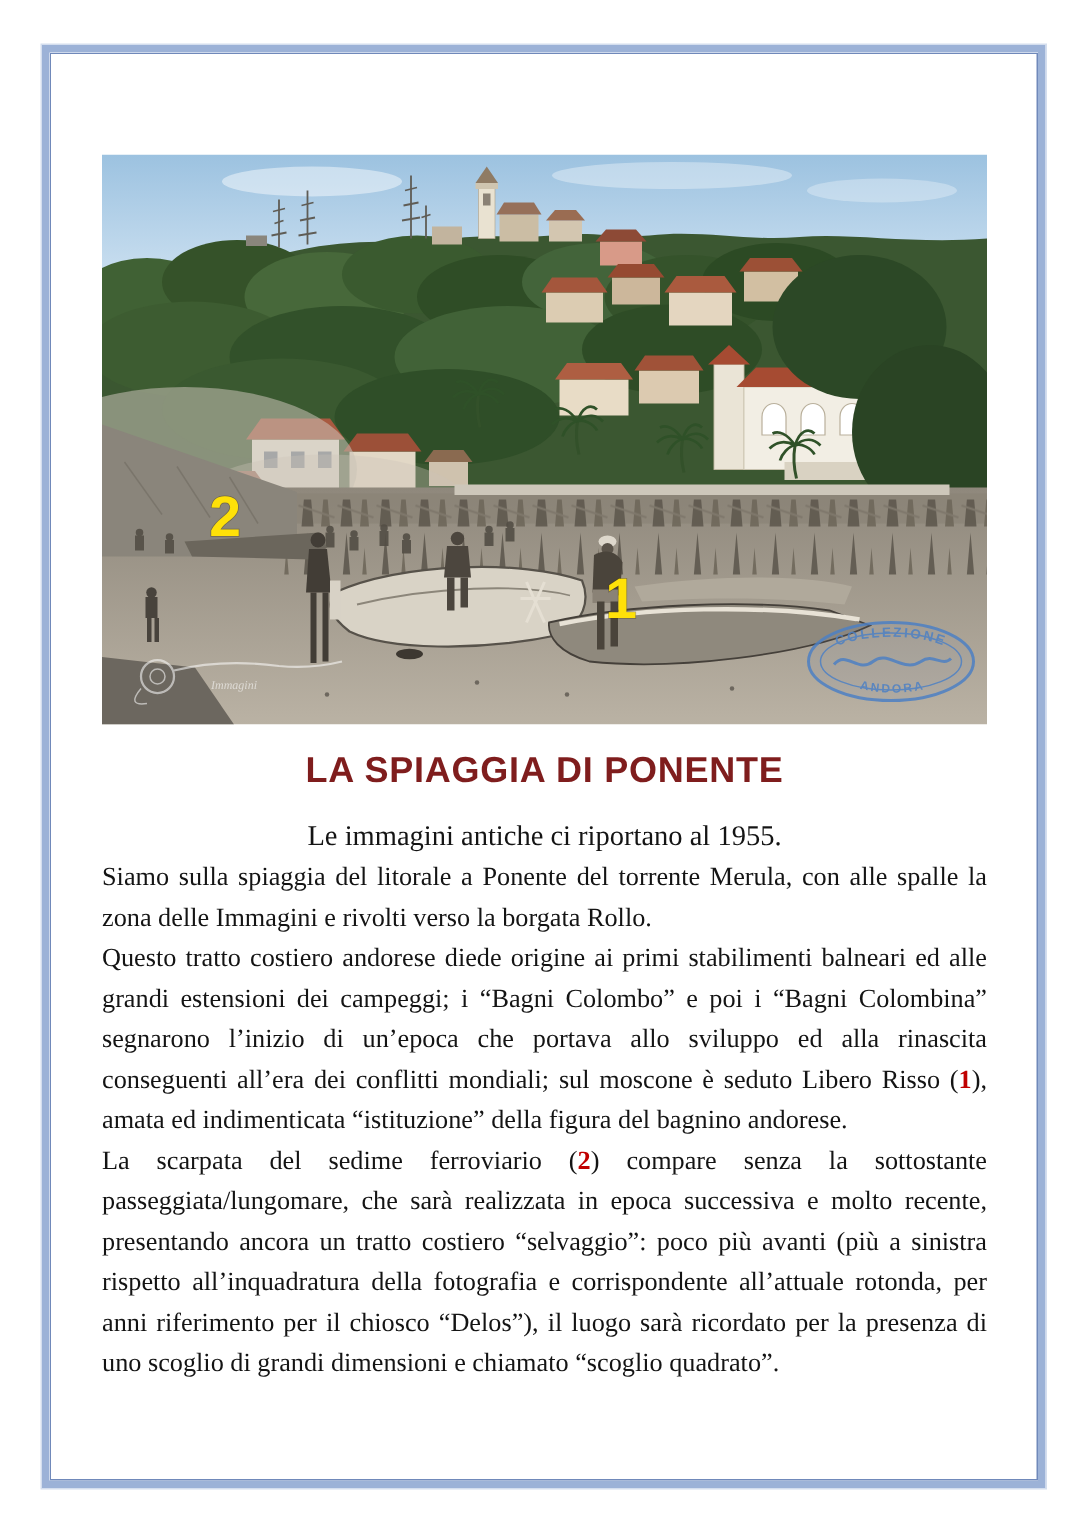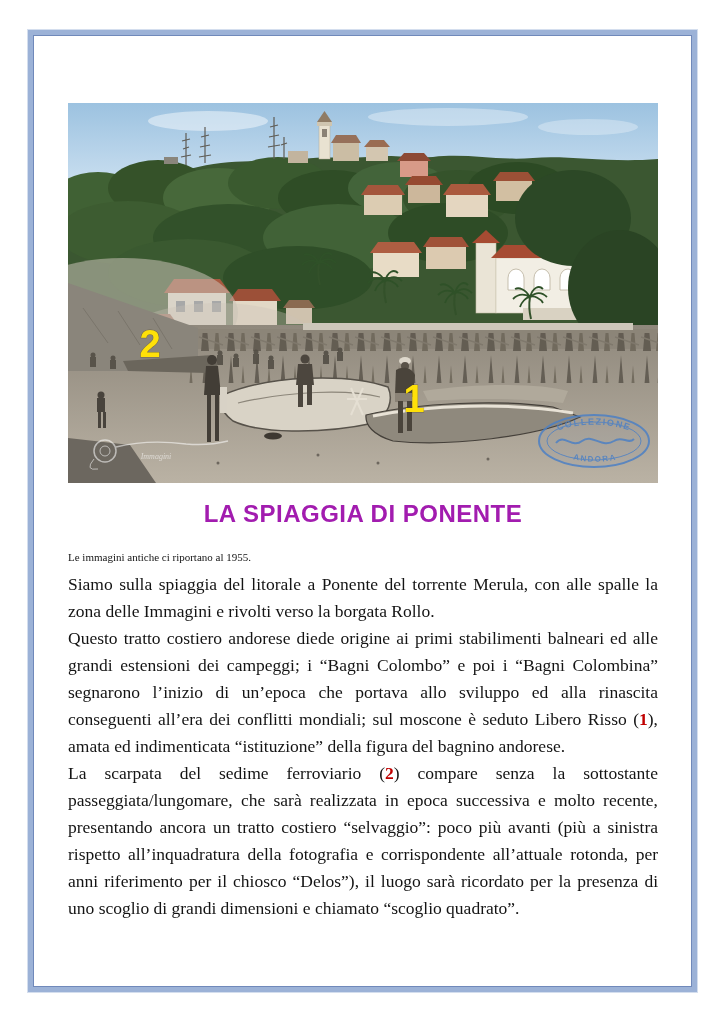--- a/index.html
+++ b/index.html
@@ -16,24 +16,24 @@
   .photo-figure{
     position:absolute;left:68px;top:103px;width:590px;height:380px;
   }
   .photo-figure svg{display:block;}
   .text-block{
     position:absolute;left:68px;top:500px;width:590px;
   }
   .page-title{
     font-family:"Liberation Sans", sans-serif;
     font-size:24px;font-weight:700;letter-spacing:.5px;
-    text-align:center;margin:0 0 16px 0;line-height:28px;color:#a21caf;
+    text-align:center;margin:0 0 16px 0;line-height:28px;color:#7f1d1d;
   }
   .intro-line{
-    margin:0;font-size:11px;line-height:27px;text-align:left;
+    margin:0;font-size:19px;line-height:27px;text-align:center;
   }
   .body-par{
     margin:0;font-size:17.5px;line-height:27px;text-align:justify;
   }
   .marker{color:#c00000;font-weight:700;}
   .num-annotation{
     font-family:"Liberation Sans", sans-serif;font-weight:700;
   }
 </style>
 </head>

